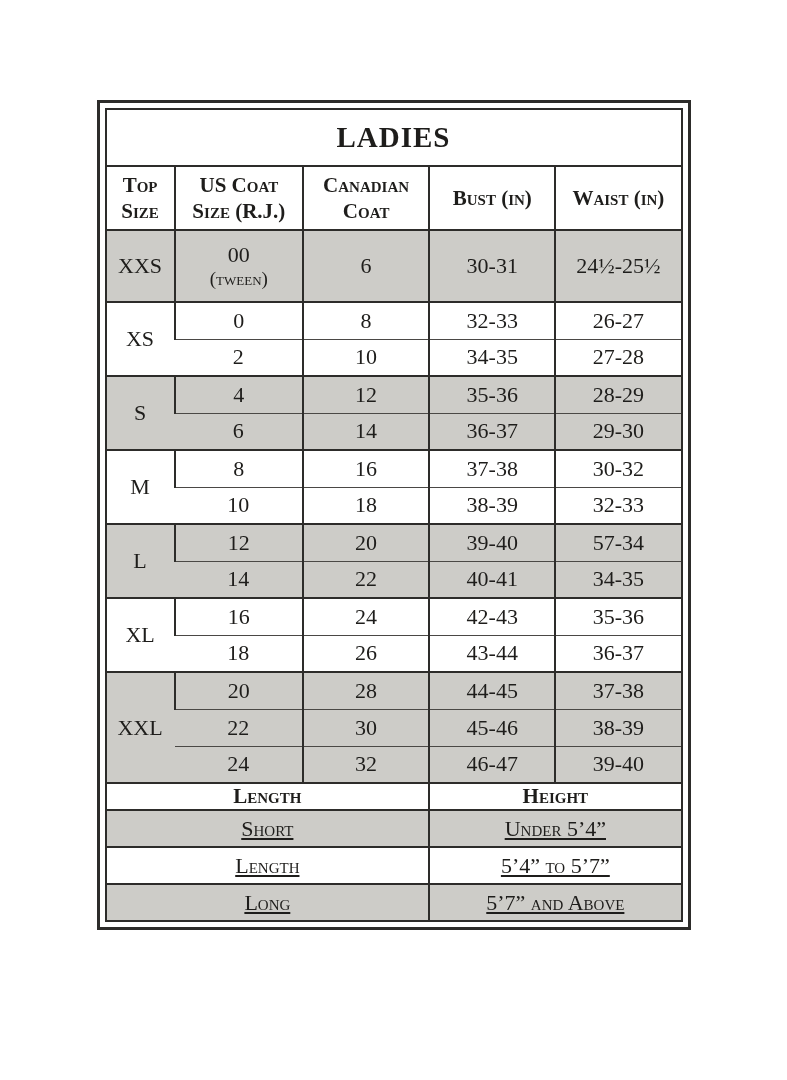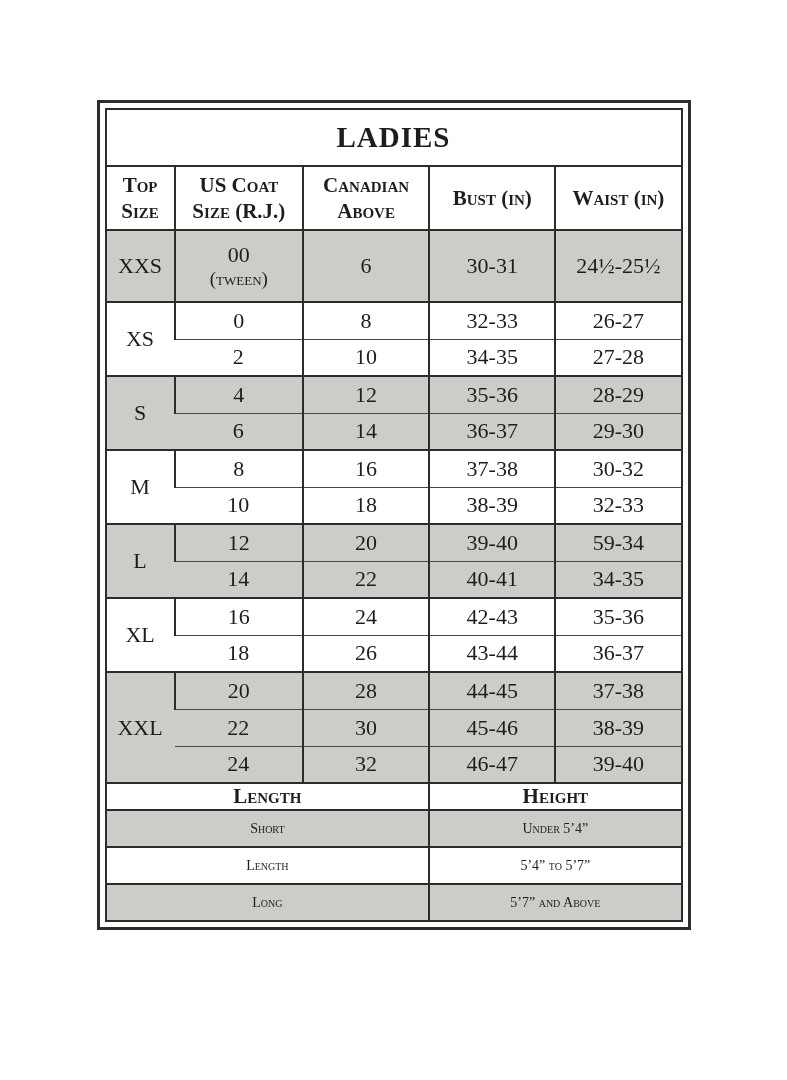--- a/index.html
+++ b/index.html
@@ -70,21 +70,22 @@
 
   tbody.lh tr:first-child > th { border-top: 2px solid var(--border); }
   tbody.lh tr + tr > td { border-top: 2px solid var(--border); }
   tbody.lh th {
     height: 22px;
     font-weight: bold;
     font-size: 21px;
   }
   tbody.lh td {
     height: 37px;
-    font-size: 14px;
+    font-size: 22px;
+    text-decoration: underline;
   }
   tbody.lh tr.shadedrow td { background: var(--shade); }
 
   .footnote {
     margin-top: 7px;
     border: 2px solid var(--border);
     padding: 3px 6px 5px;
     text-align: center;
     font-variant: small-caps;
     font-weight: bold;
@@ -104,21 +105,21 @@
         <col style="width:21.9%">
         <col style="width:21.9%">
     </colgroup>
     <thead>
       <tr class="title-row">
         <th colspan="5">LADIES</th>
       </tr>
       <tr class="head-row">
         <th>Top Size</th>
         <th>US Coat Size (R.J.)</th>
-        <th>Canadian Above</th>
+        <th>Canadian Coat</th>
         <th>Bust (in)</th>
         <th>Waist (in)</th>
       </tr>
     </thead>
 
     <tbody class="group shaded">
       <tr class="tall">
         <th>XXS</th>
         <td class="us-two-line">
           <div>00</div>
@@ -177,21 +178,21 @@
         <td>32-33</td>
       </tr>
     </tbody>
 
     <tbody class="group shaded">
       <tr>
         <th rowspan="2">L</th>
         <td>12</td>
         <td>20</td>
         <td>39-40</td>
-        <td>59-34</td>
+        <td>57-34</td>
       </tr>
       <tr>
         <td>14</td>
         <td>22</td>
         <td>40-41</td>
         <td>34-35</td>
       </tr>
     </tbody>
 
     <tbody class="group">

